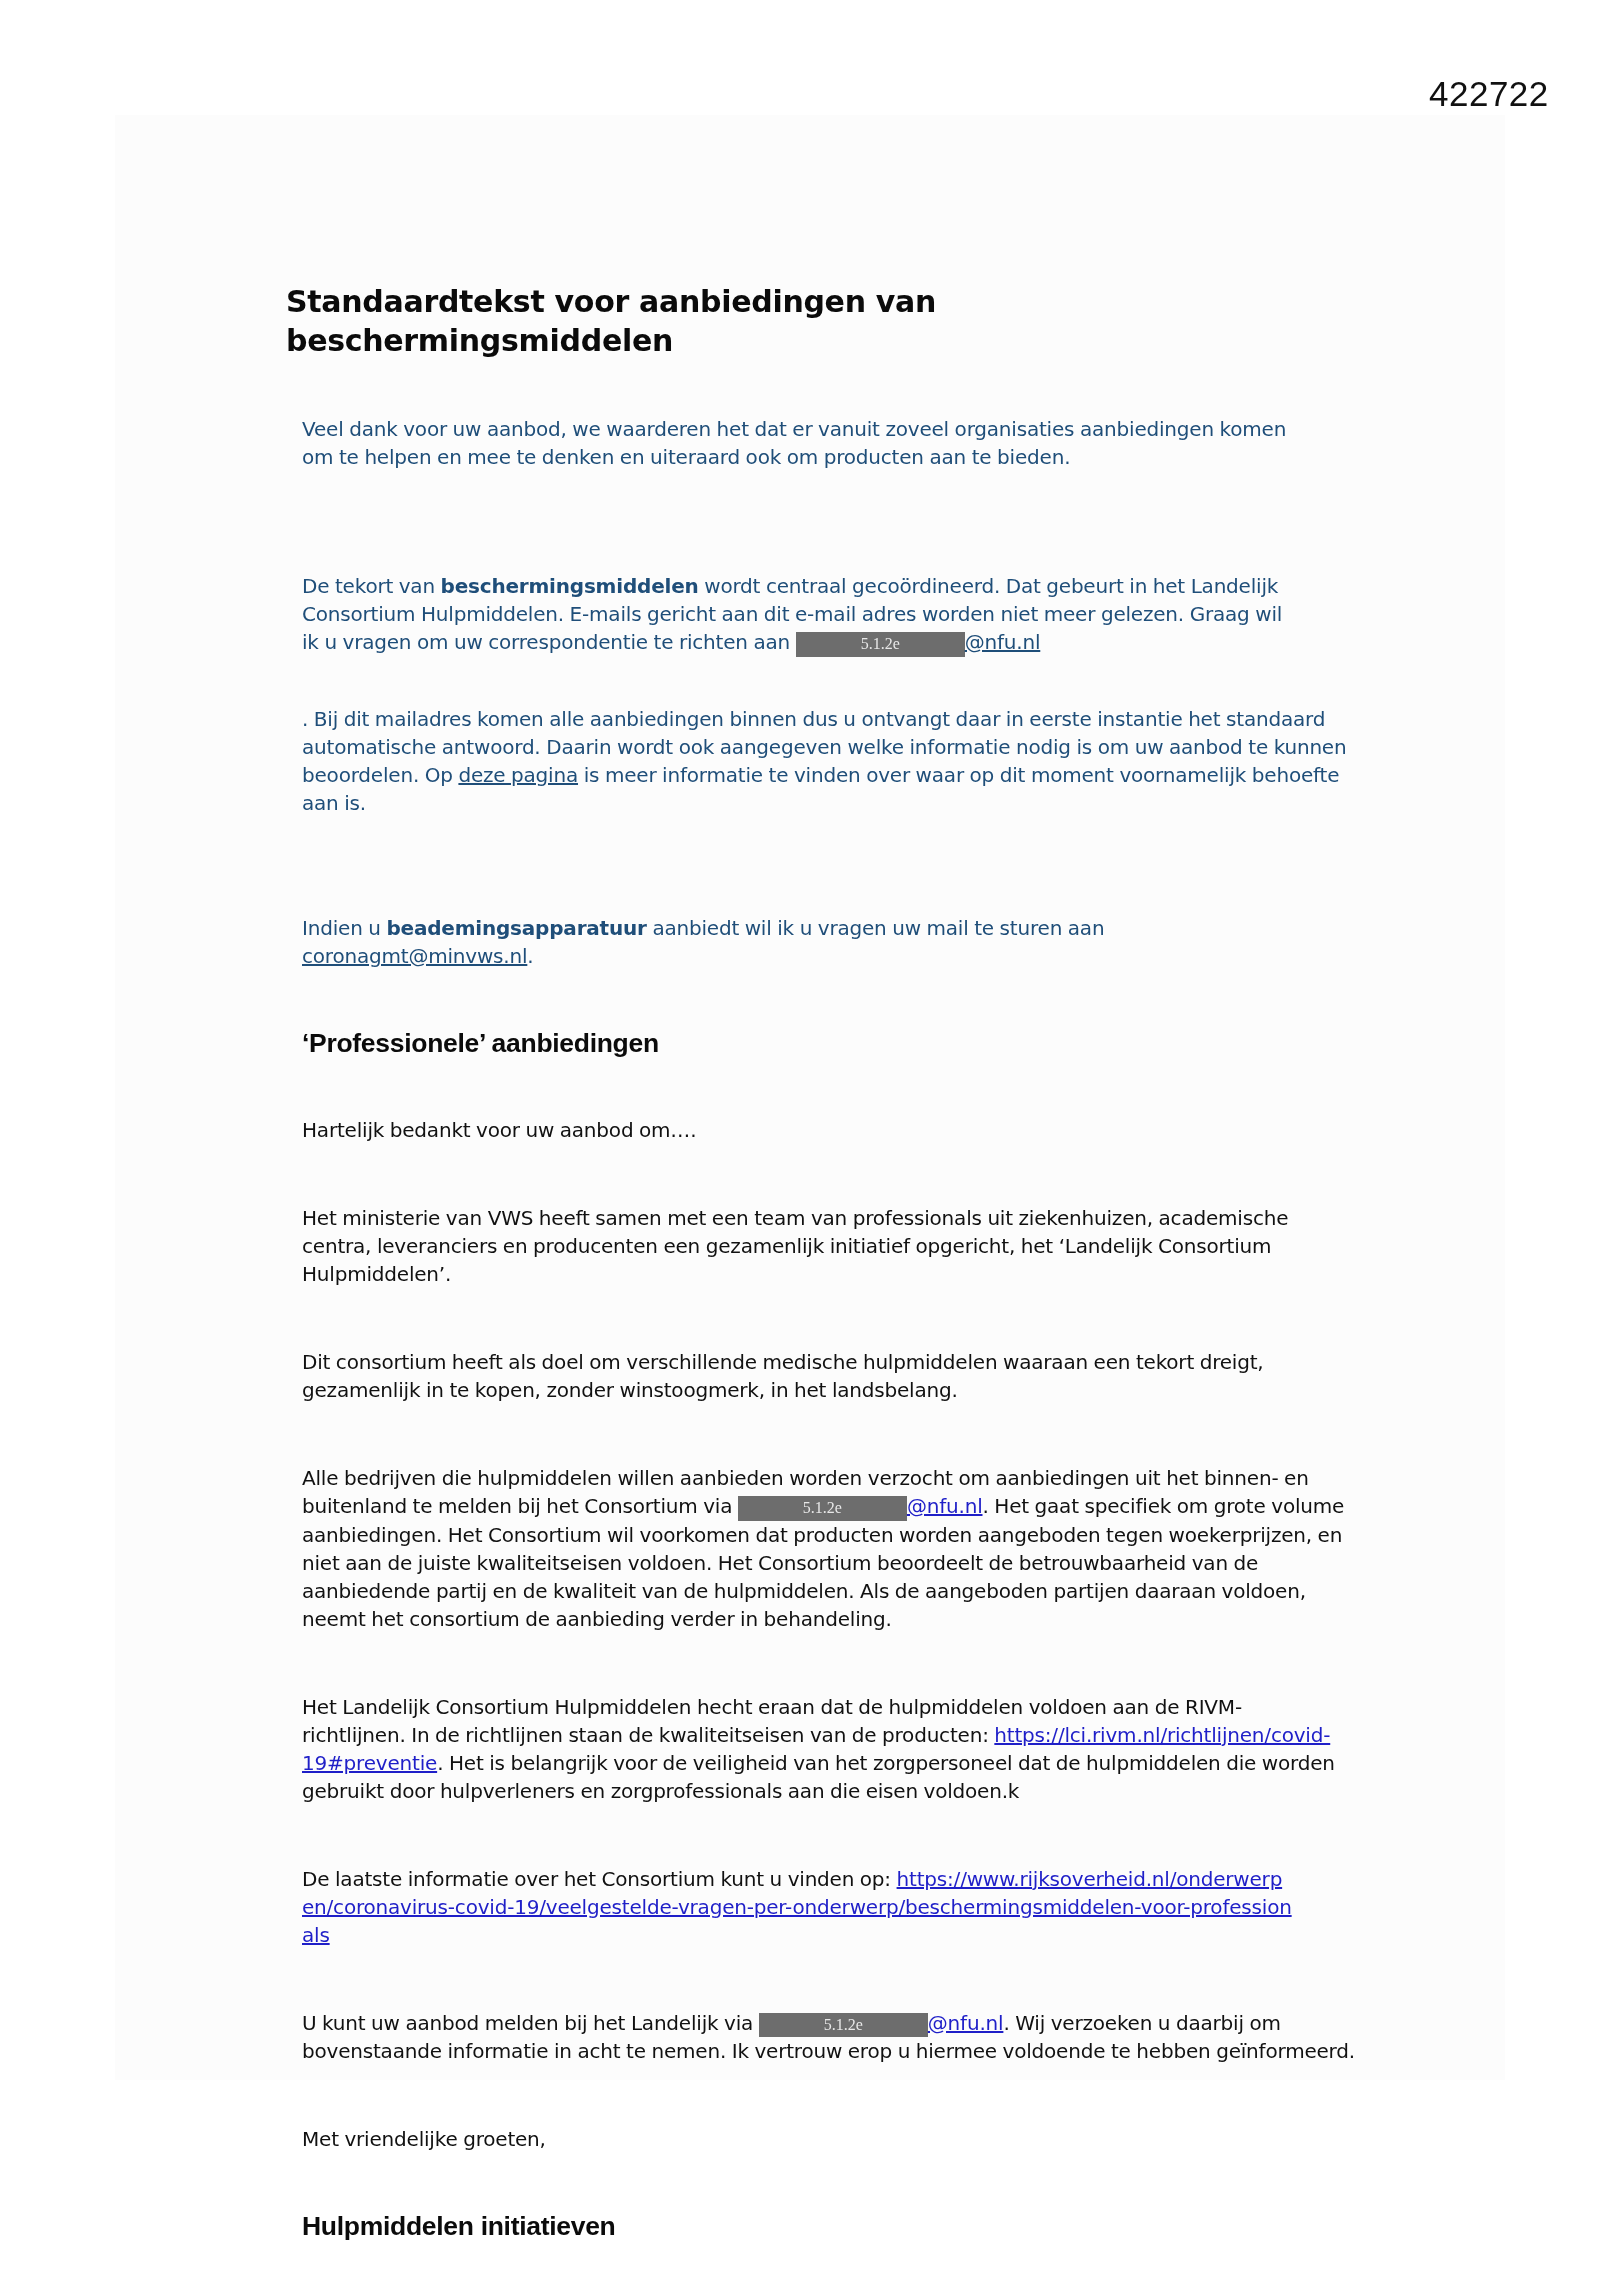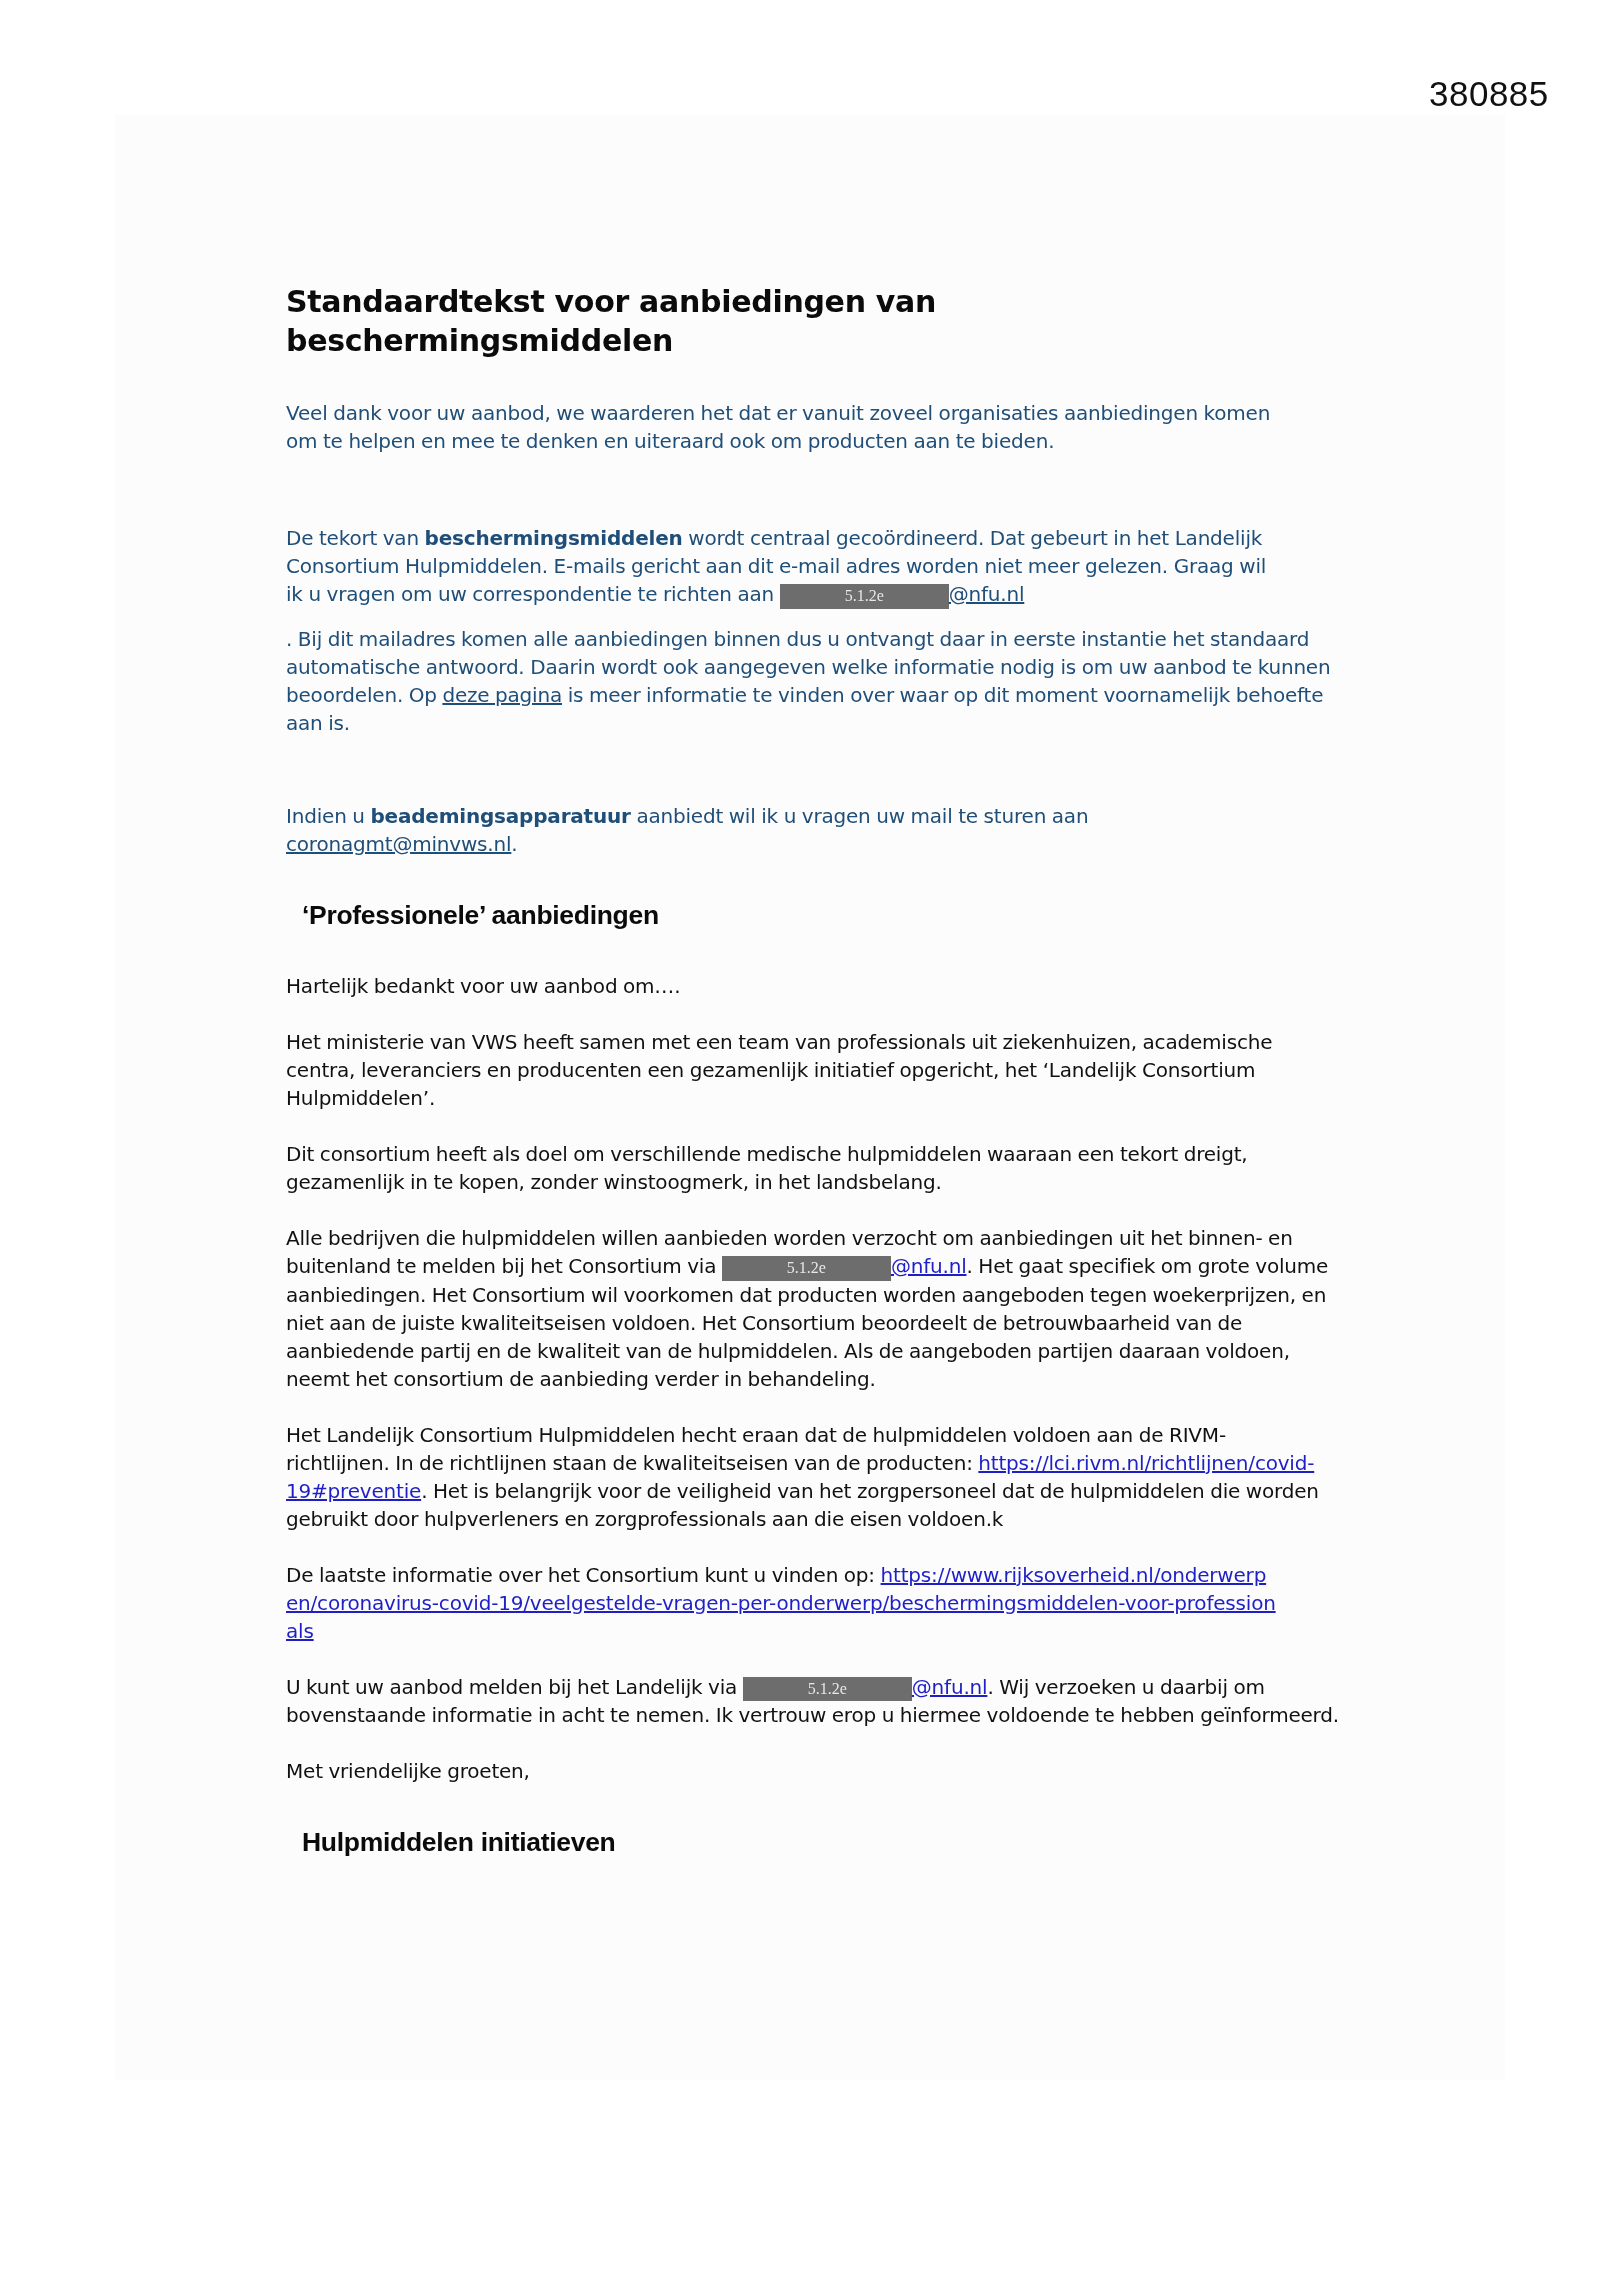--- a/index.html
+++ b/index.html
@@ -49,21 +49,21 @@
     h2.section {
       margin: 16px;
       font-family: Liberation Sans, sans-serif;
       font-weight: bold;
       font-size: 26.5px;
       line-height: 35px;
       color: #0b0b0b;
       letter-spacing: -0.3px;
     }
     p {
-      margin: 0;
+      margin: 16px;
       font-size: 20px;
       line-height: 28px;
       letter-spacing: -0.2px;
       word-spacing: -0.5px;
     }
     .blue-text { color: #1f4e79; }
     .black-text { color: #111111; }
     .bold { font-weight: bold; }
     .link-muted { color: #1f4e79; text-decoration: underline; }
     .link-blue  { color: #1f1fc8; text-decoration: underline; }
@@ -82,21 +82,21 @@
       word-spacing: 0;
     }
     .redact.r2 { width: 169px; }
     .redact.r3 { width: 169px; }
     .gap-s { height: 28px; }
     .gap-m { height: 39px; }
   </style>
 </head>
 <body>
 
-<div class="doc-number">380885</div>
+<div class="doc-number">422722</div>
 
 <div class="sheet"></div>
 
 <div class="content">
 
   <h1 class="title" style="width:745px;">Standaardtekst voor aanbiedingen van beschermingsmiddelen</h1>
 
   <div class="gap-m" style="height:39px;"></div>
 
   <p class="blue-text" style="width:1000px;">Veel dank voor uw aanbod, we waarderen het dat er vanuit zoveel organisaties aanbiedingen komen om te helpen en mee te denken en uiteraard ook om producten aan te bieden.</p>

